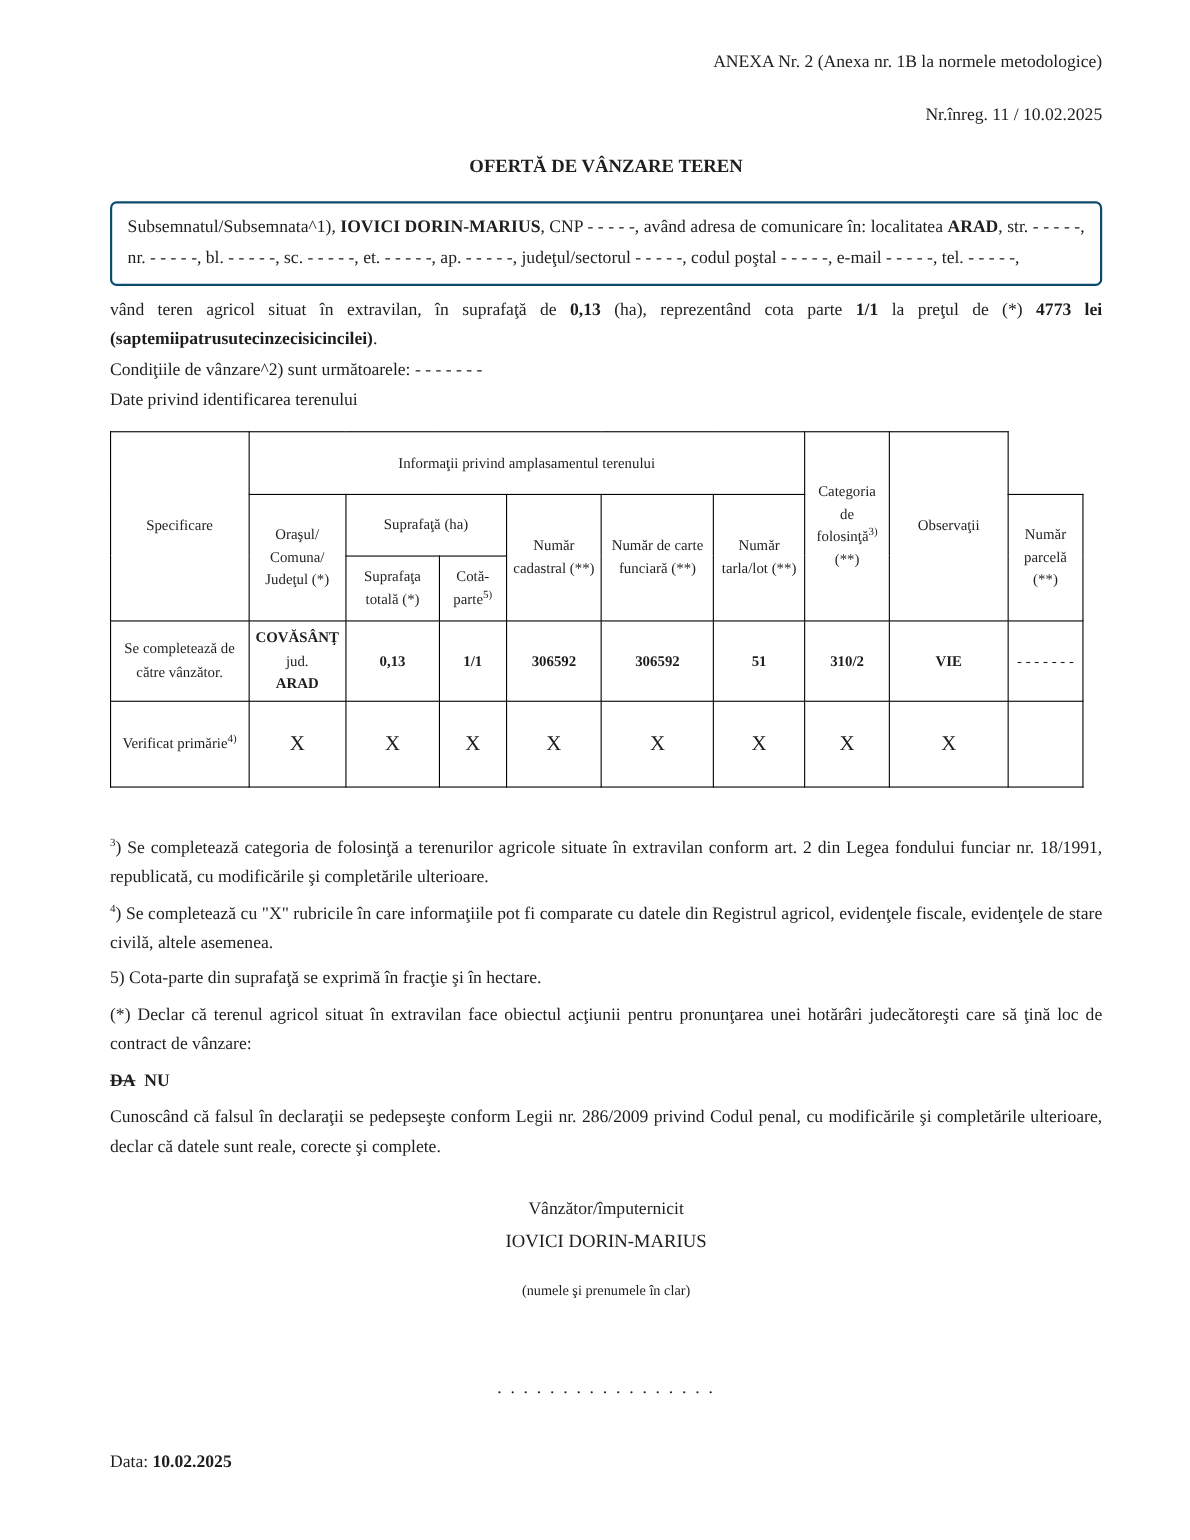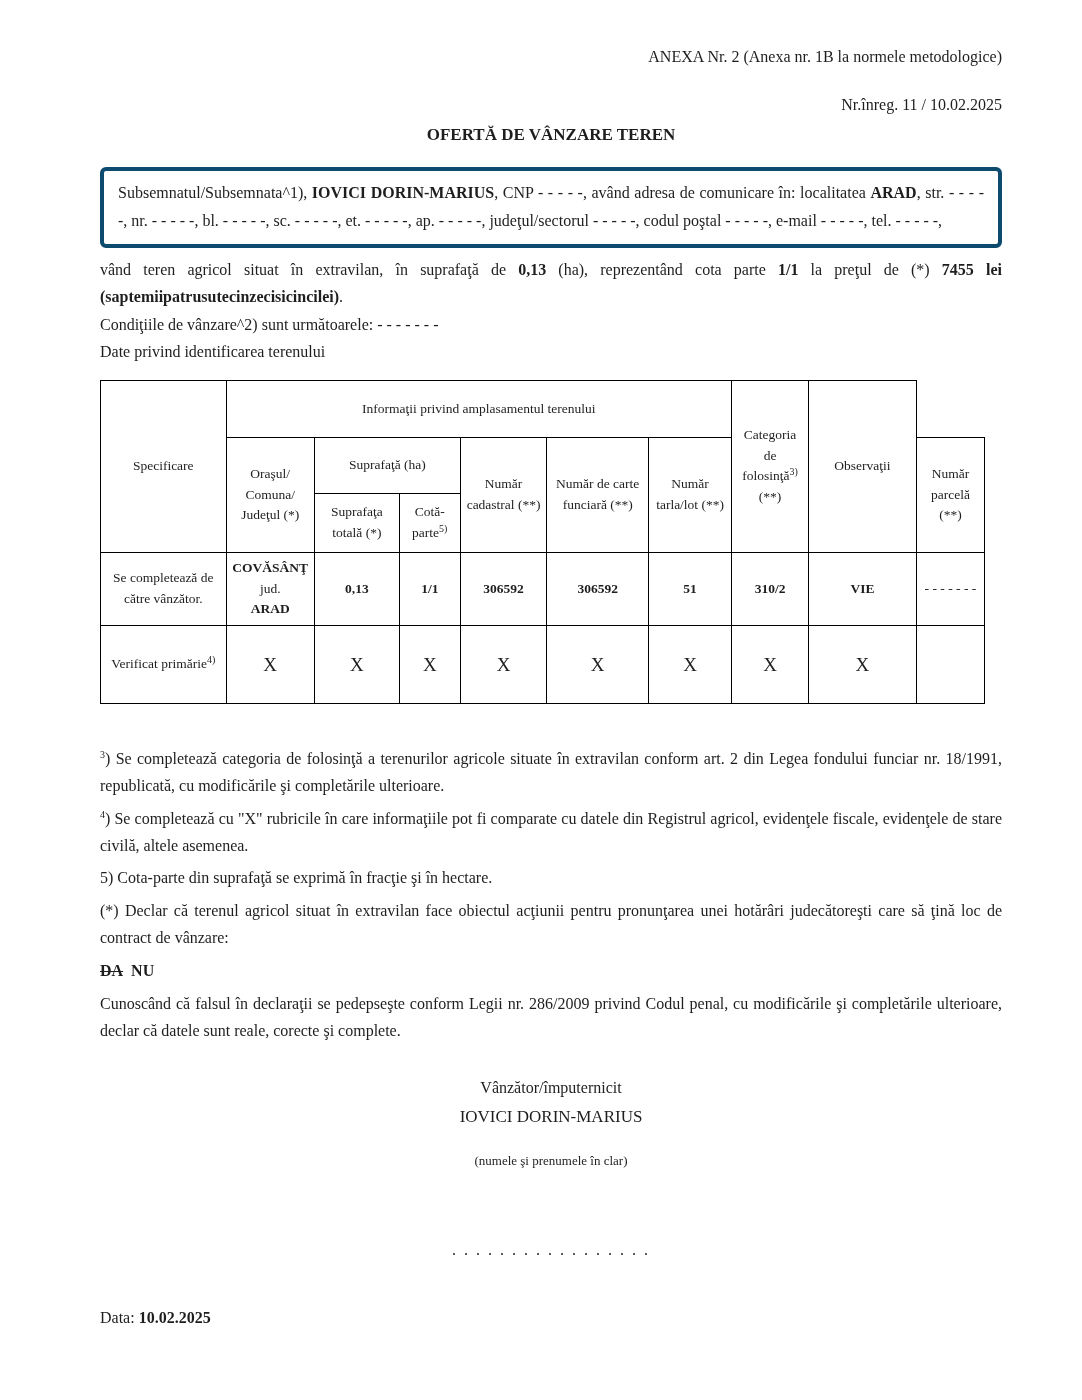--- a/index.html
+++ b/index.html
@@ -6,24 +6,24 @@
   html,body { background:#ffffff; }
   body {
     width:1082px; height:1400px; overflow:hidden;
     font-family:"Liberation Serif","DejaVu Serif",serif;
     color:#1e1e1e; font-size:16px;
   }
   .page { width:1082px; height:1400px; padding:46px 80px 0 100px; position:relative; }
 
   .hdr-line { text-align:right; font-size:16px; line-height:1.35; }
   .reg-line { margin-top:26px; }
-  .doc-title { margin-top:10px; text-align:center; font-weight:bold; font-size:17px; }
+  .doc-title { margin-top:26px; text-align:center; font-weight:bold; font-size:17px; }
 
   .intro-box {
-    margin-top:22px; border:4px solid #0c4a6e; border-radius:6px;
+    margin-top:22px; border:2px solid #0c4a6e; border-radius:6px;
     padding:8px 14px 10px 14px; text-align:justify; line-height:1.72; font-size:16px;
   }
   .para-block { margin-top:8px; text-align:justify; line-height:1.70; font-size:16px; }
   .b { font-weight:bold; }
 
   table.land {
     margin-top:15px; width:885px; border-collapse:collapse; table-layout:fixed;
     font-size:13.5px; line-height:1.55;
   }
   table.land td {
@@ -56,21 +56,21 @@
 
   <div class="hdr-line">ANEXA Nr. 2 (Anexa nr. 1B la normele metodologice)</div>
   <div class="hdr-line reg-line">Nr.înreg. 11 / 10.02.2025</div>
   <div class="doc-title">OFERTĂ DE VÂNZARE TEREN</div>
 
   <div class="intro-box">
     <span>Subsemnatul/Subsemnata^1), </span><span class="b">IOVICI DORIN-MARIUS</span><span>, CNP - - - - -, având adresa de comunicare în: localitatea </span><span class="b">ARAD</span><span>, str. - - - - -, nr. - - - - -, bl. - - - - -, sc. - - - - -, et. - - - - -, ap. - - - - -, judeţul/sectorul - - - - -, codul poştal - - - - -, e-mail - - - - -, tel. - - - - -,</span>
   </div>
 
   <div class="para-block">
-    <p><span>vând teren agricol situat în extravilan, în suprafaţă de </span><span class="b">0,13</span><span> (ha), reprezentând cota parte </span><span class="b">1/1</span><span> la preţul de (*) </span><span class="b">7455 lei</span><span> </span><span class="b">(saptemiipatrusutecinzecisicincilei)</span><span>.</span></p>
+    <p><span>vând teren agricol situat în extravilan, în suprafaţă de </span><span class="b">0,13</span><span> (ha), reprezentând cota parte </span><span class="b">1/1</span><span> la preţul de (*) </span><span class="b">4773 lei</span><span> </span><span class="b">(saptemiipatrusutecinzecisicincilei)</span><span>.</span></p>
     <p>Condiţiile de vânzare^2) sunt următoarele: - - - - - - -</p>
     <p>Date privind identificarea terenului</p>
   </div>
 
   <table class="land">
     <colgroup>
       <col style="width:14.2%">
         <col style="width:10.0%">
         <col style="width:9.6%">
         <col style="width:6.9%">

